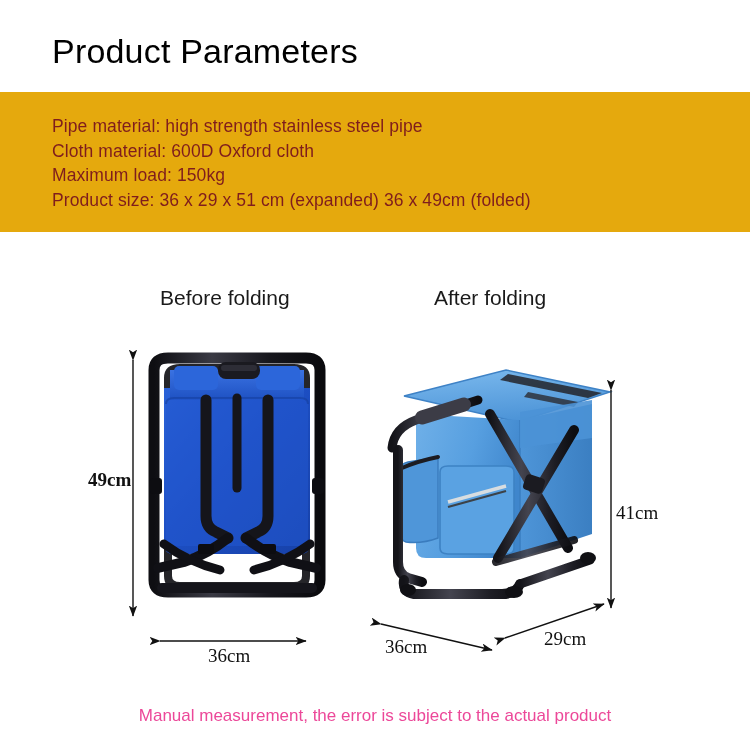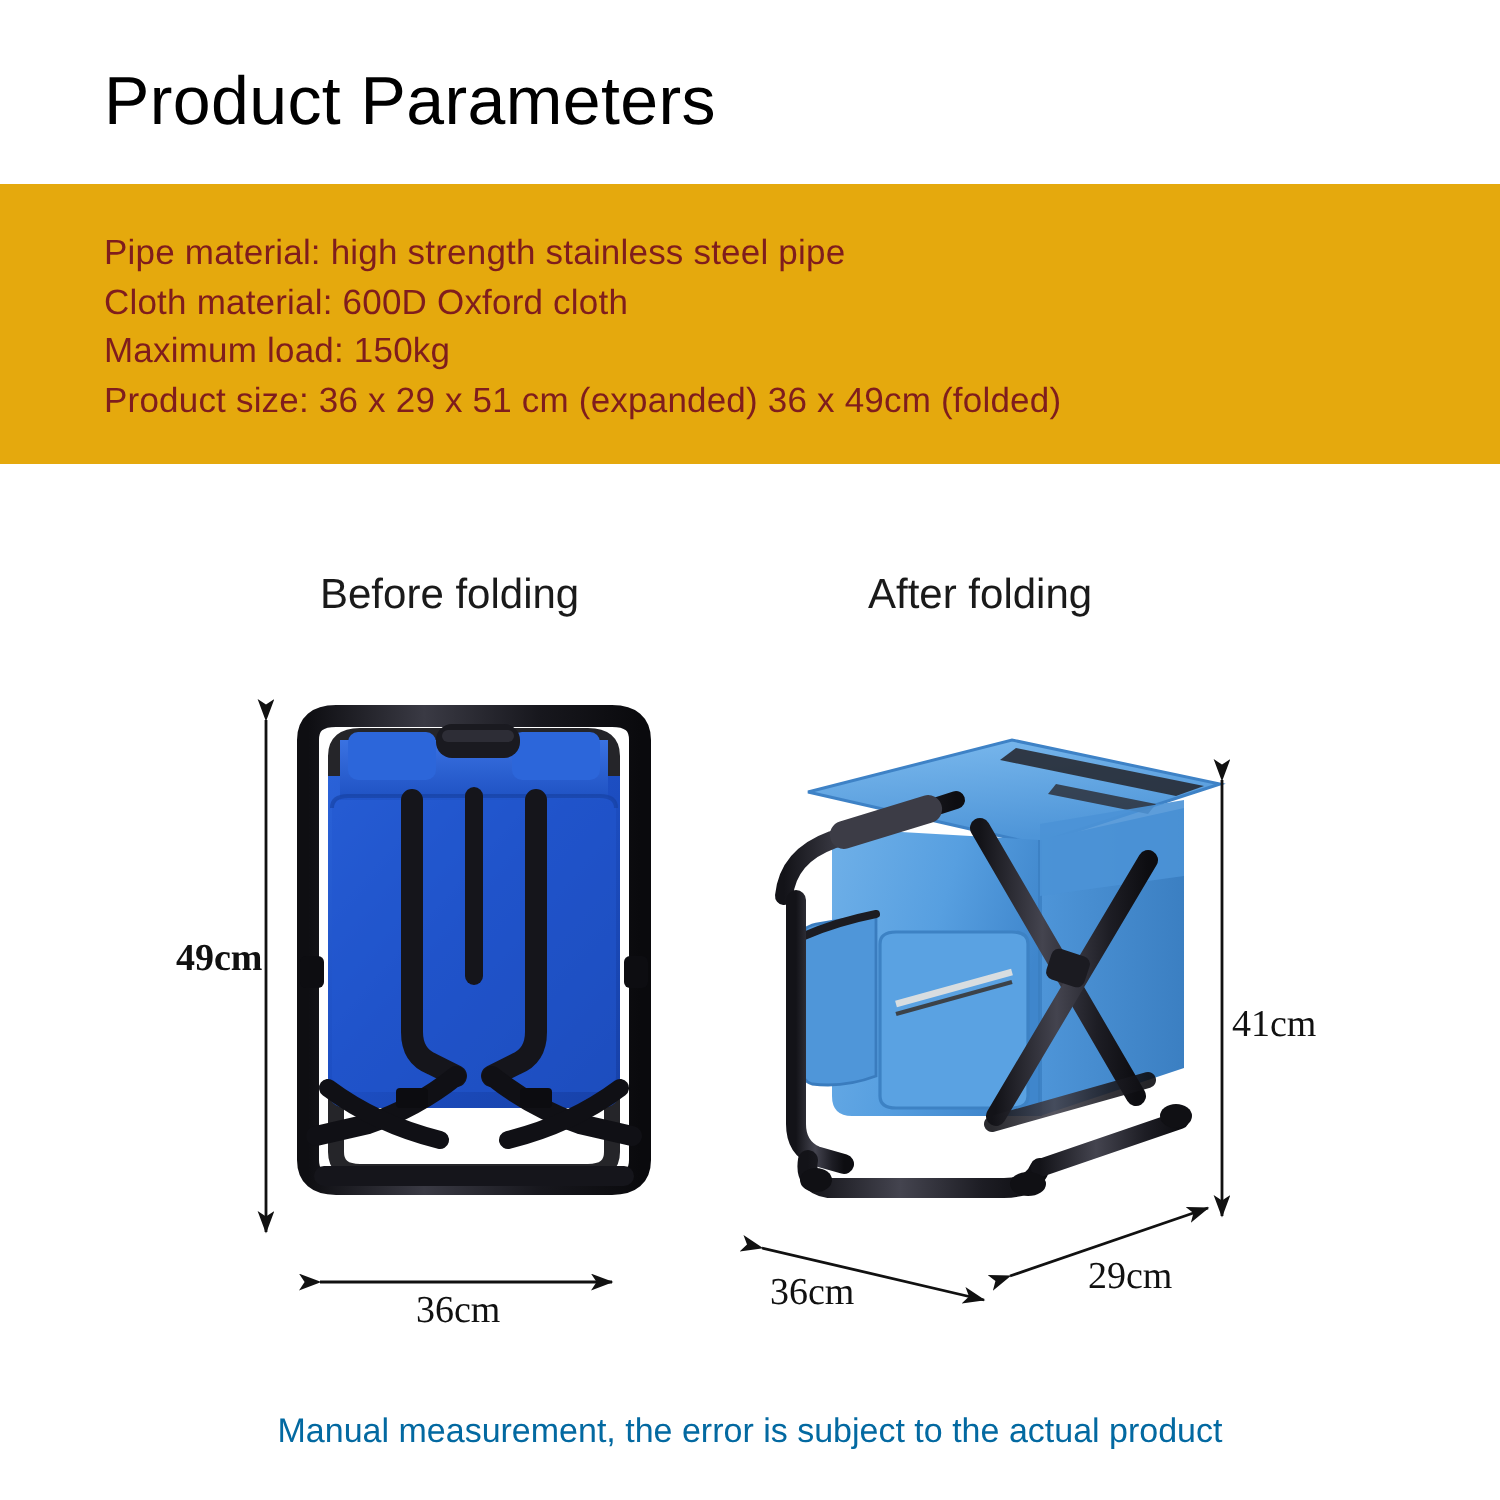--- a/index.html
+++ b/index.html
@@ -95,21 +95,21 @@
   #product-after  { left: 378px; top: 352px; }
 
   
   #footer-note {
     position: absolute;
     left: 0;
     top: 706px;
     width: 750px;
     text-align: center;
     font-size: 17px;
-    color: #0369a1;
+    color: #ec4899;
   }
 </style>
 </head>
 <body>
 
 <div id="page">
 
   <div id="page-title">Product Parameters</div>
 
   <div id="spec-band">

